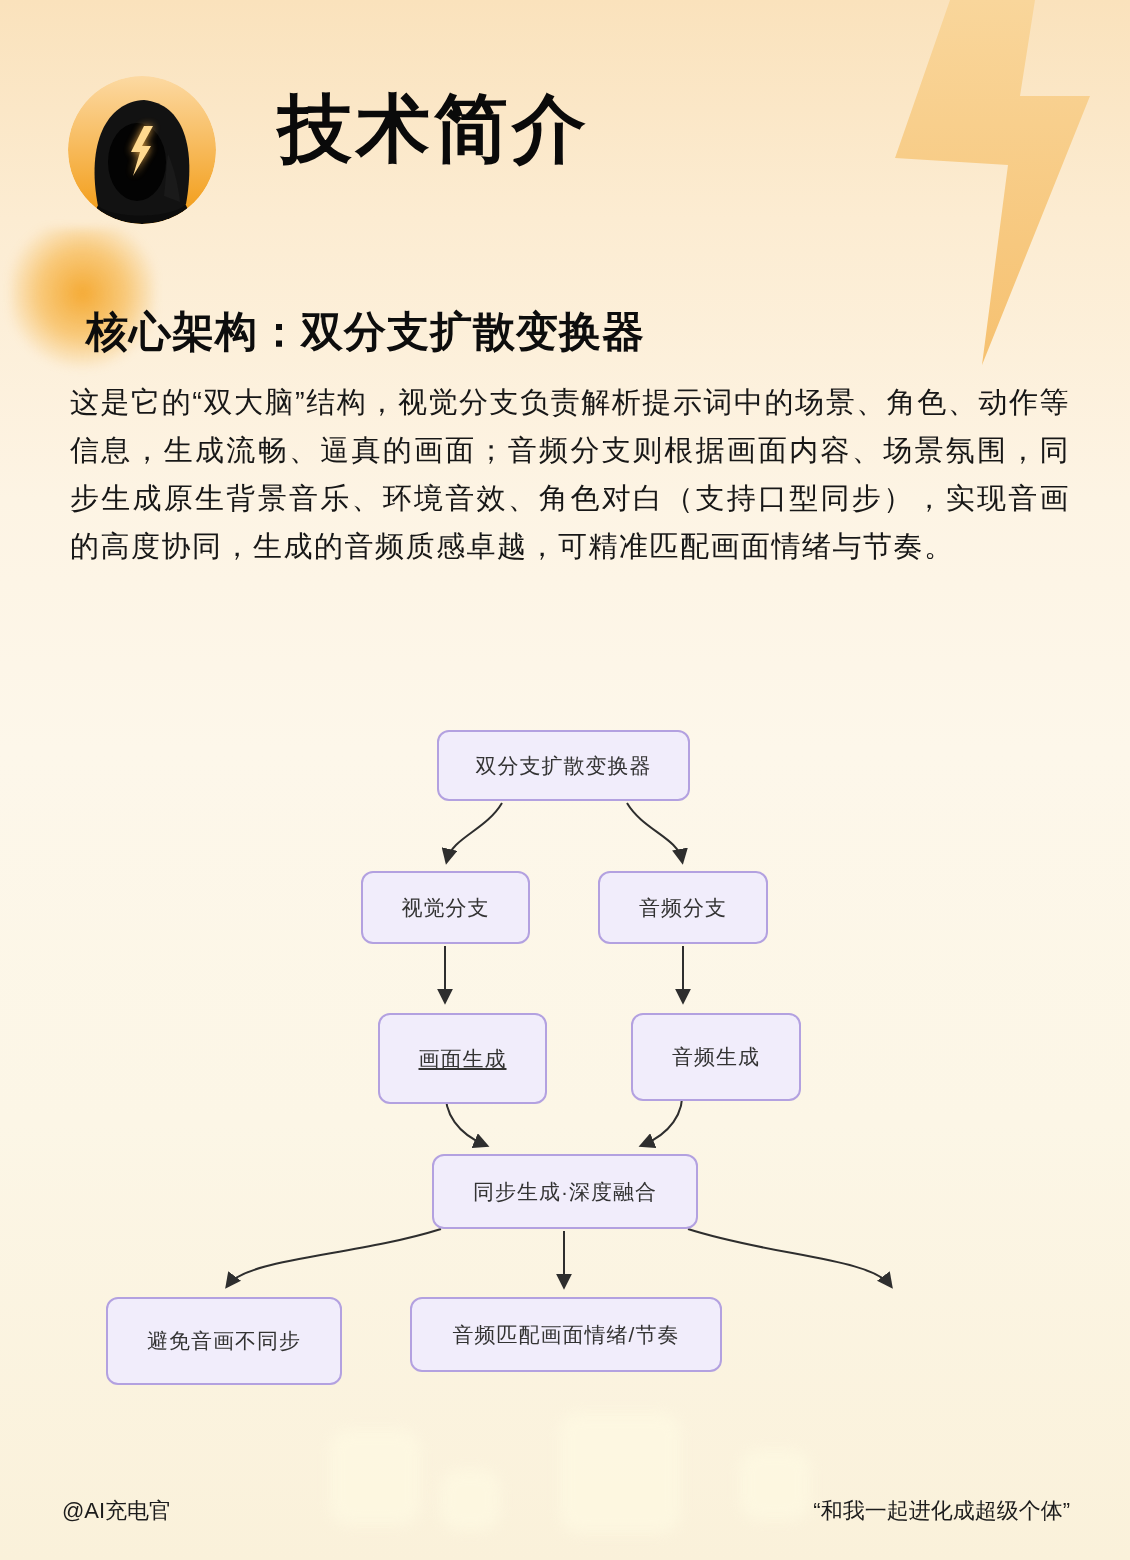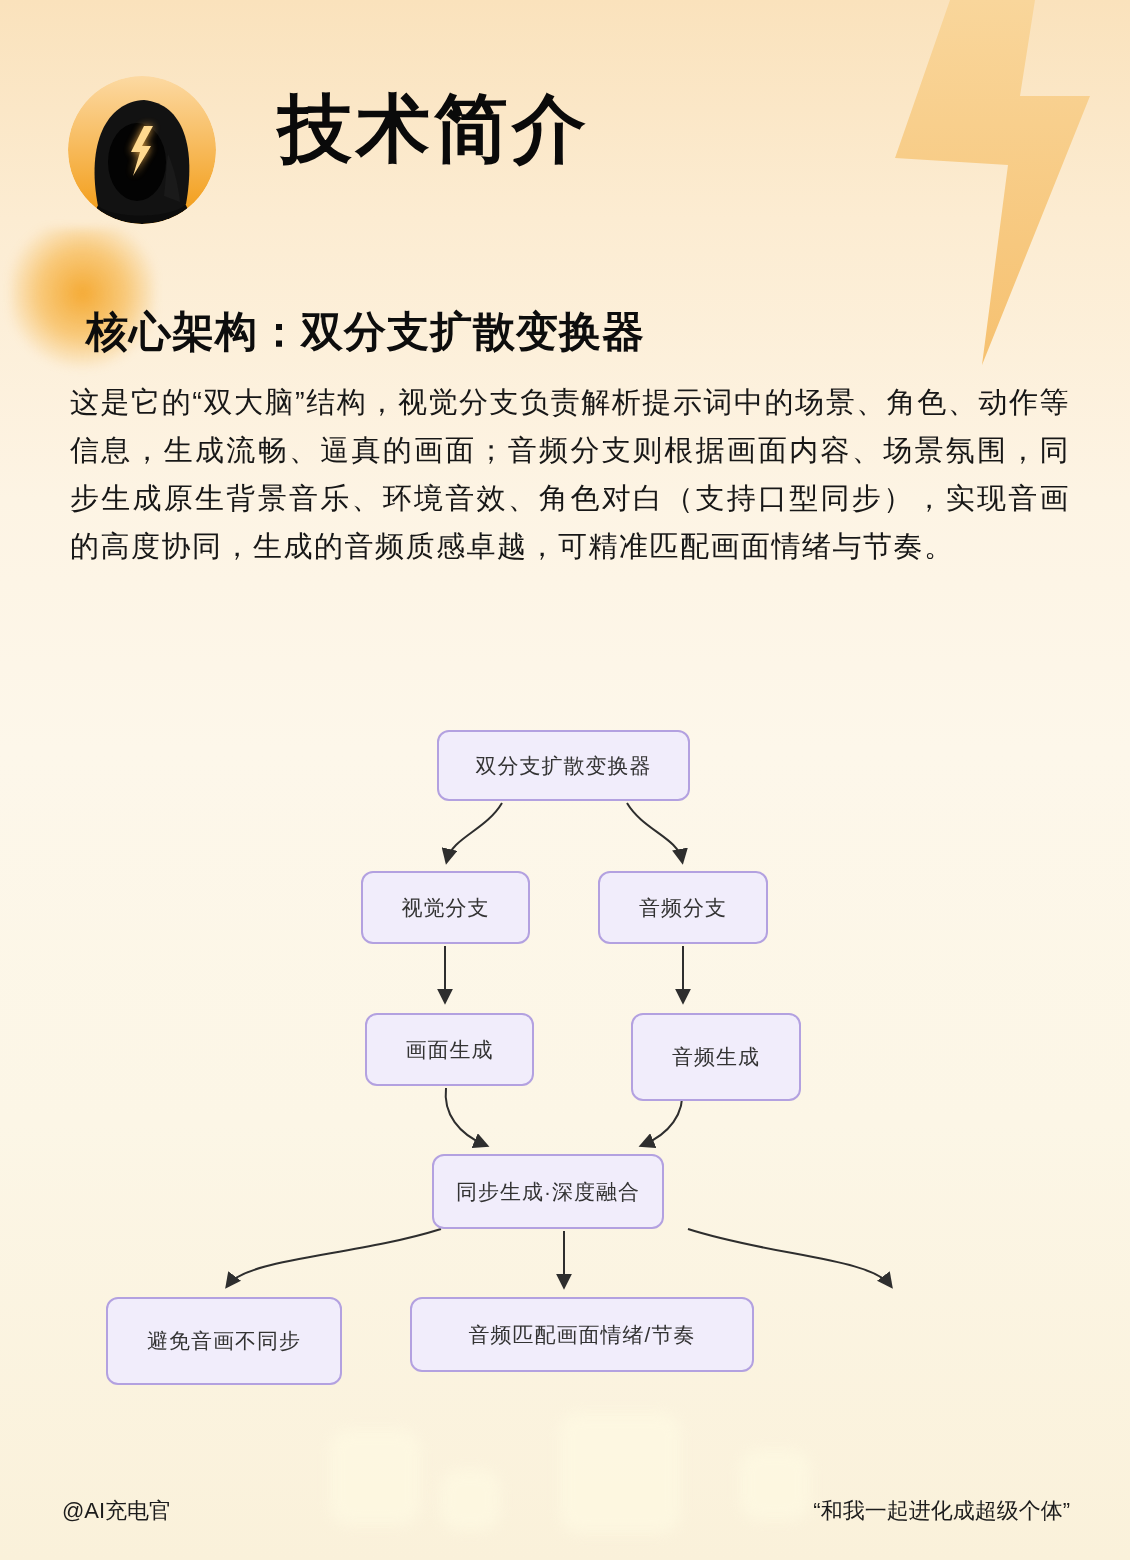--- a/index.html
+++ b/index.html
@@ -53,25 +53,25 @@
   .edges-layer { position: absolute; left: 0; top: 0; width: 1130px; height: 1560px; pointer-events: none; }
   .flow-node {
     position: absolute;
     display: flex; align-items: center; justify-content: center;
     background: #f1edfb; border: 2px solid #b3a1e0; border-radius: 12px;
     font-size: 21px; letter-spacing: 1px; color: #333;
   }
   .n1 { left: 437px; top: 730px;  width: 253px; height: 71px; }
   .n2 { left: 361px; top: 871px;  width: 169px; height: 73px; }
   .n3 { left: 598px; top: 871px;  width: 170px; height: 73px; }
-  .n4 { left: 365px; top: 1013px; width: 169px; height: 73px; }
+  .n4 { left: 378px; top: 1013px; width: 169px; height: 91px; text-decoration: underline; }
   .n5 { left: 631px; top: 1013px; width: 170px; height: 88px; }
-  .n6 { left: 432px; top: 1154px; width: 232px; height: 75px; }
+  .n6 { left: 432px; top: 1154px; width: 266px; height: 75px; }
   .n7 { left: 106px; top: 1297px; width: 236px; height: 88px; }
-  .n8 { left: 410px; top: 1297px; width: 344px; height: 75px; }
+  .n8 { left: 410px; top: 1297px; width: 312px; height: 75px; }
   .n9 { left: 786px; top: 1297px; width: 214px; height: 75px; }
 
   
   .footer-left  { position: absolute; left: 62px;  top: 1496px; font-size: 22px; color: #1c1c1c; }
   .footer-right { position: absolute; right: 60px; top: 1496px; font-size: 22px; color: #1c1c1c; }
 </style>
 </head>
 <body>
 
 <div class="page">

